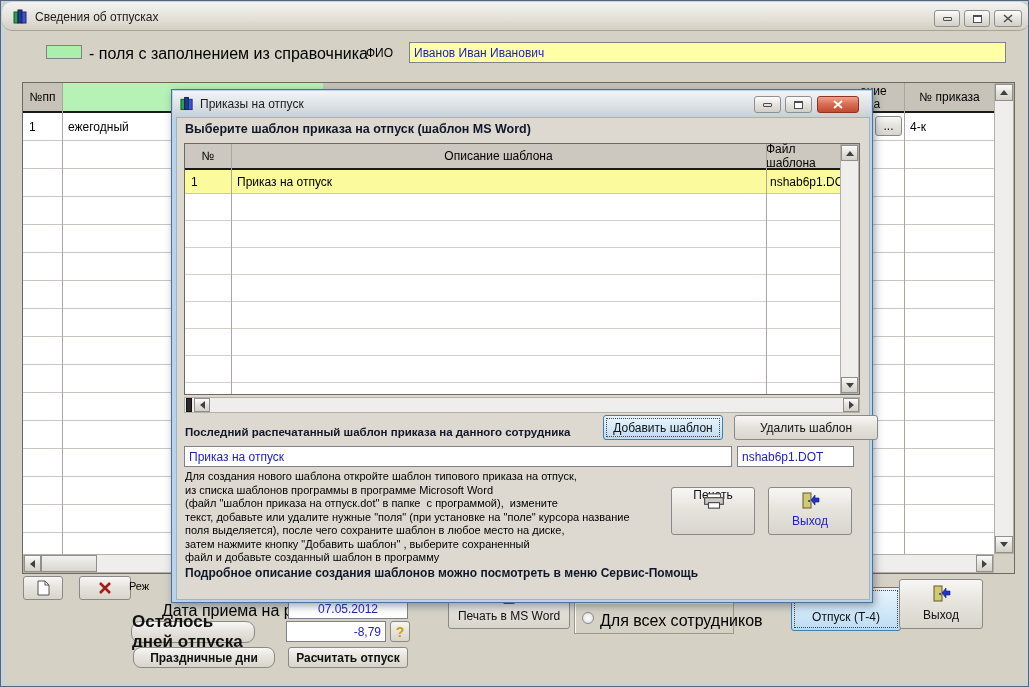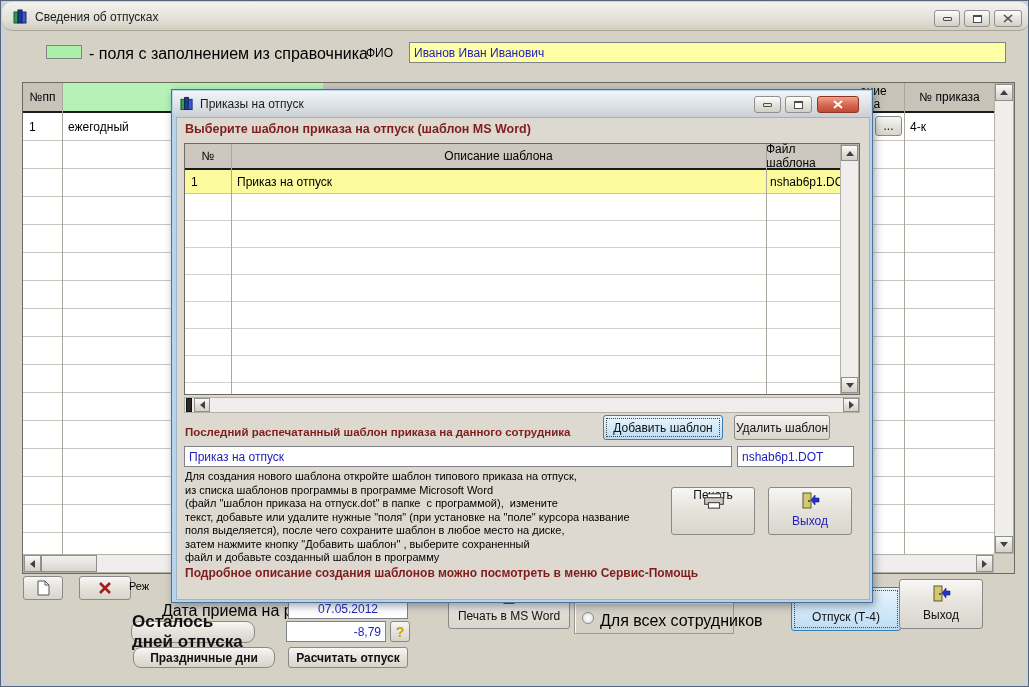--- a/index.html
+++ b/index.html
@@ -62,21 +62,21 @@
   .dlg-titlebar{left:1px;top:1px;width:698px;height:26px;
     background:linear-gradient(#f3f5f7,#dde2e6 55%,#c9cfd4);}
   .dlg-client{left:4px;top:27px;width:694px;height:483px;background:#ddd9d1;
     border:1px solid #9db3c6;}
   .dtable{left:7px;top:25px;width:676px;height:252px;border:1px solid #6e6a60;background:#fff;}
   .dt-header{left:0;top:0;width:655px;height:26px;background:#ccc8bf;border-bottom:2px solid #1a1a1a;}
   .dt-yellowrow{left:0;top:26px;width:655px;height:24px;background:#fbfb9e;border-bottom:1px solid #c9c6c0;}
   .dt-empty{left:0;top:50px;width:655px;height:200px;
     background:repeating-linear-gradient(to bottom,#ffffff 0 26px,#d2cfc9 26px 27px);}
   .instr{font-size:11px;line-height:13.5px;color:#000;white-space:pre;}
-  .boldtxt{font-weight:bold;color:#7f1d1d;}
+  .boldtxt{font-weight:bold;color:#0f172a;}
 </style>
 </head>
 <body>
 
 <div class="screen">
 
   <div>
     <div class="abs mw-titlebar">
       <span class="abs" style="left:11px;top:7px;">
         <svg width="15" height="15" viewBox="0 0 15 15">
@@ -249,21 +249,21 @@
         <span class="sb-btn" style="left:9px;top:0;width:16px;height:14px;">
           <span class="tri left"></span>
           </span>
         <span class="sb-btn" style="left:658px;top:0;width:16px;height:14px;">
           <span class="tri right"></span>
           </span>
       </div>
 
       <span class="abs boldtxt" style="left:8px;top:308px;font-size:11.5px;white-space:nowrap;">Последний распечатанный шаблон приказа на  данного сотрудника</span>
       <div class="abs btn focus" style="left:426px;top:297px;width:120px;height:25px;">Добавить шаблон</div>
-      <div class="abs btn" style="left:557px;top:297px;width:96px;height:25px;">Удалить шаблон</div>
+      <div class="abs btn" style="left:557px;top:297px;width:144px;height:25px;">Удалить шаблон</div>
 
       <div class="abs field" style="left:7px;top:328px;width:548px;height:21px;">Приказ на отпуск</div>
       <div class="abs field" style="left:560px;top:328px;width:117px;height:21px;">nshab6p1.DOT</div>
 
       <div class="abs" style="left:8px;top:352px;">
         <div class="instr">Для создания нового шаблона откройте шаблон типового приказа на отпуск,</div>
         <div class="instr">из списка шаблонов программы в программе Microsoft Word</div>
         <div class="instr">(файл "шаблон приказа на отпуск.dot" в папке  с программой),  измените</div>
         <div class="instr">текст, добавьте или удалите нужные "поля" (при установке на "поле" курсора название</div>
         <div class="instr">поля выделяется), после чего сохраните шаблон в любое место на диске,</div>

